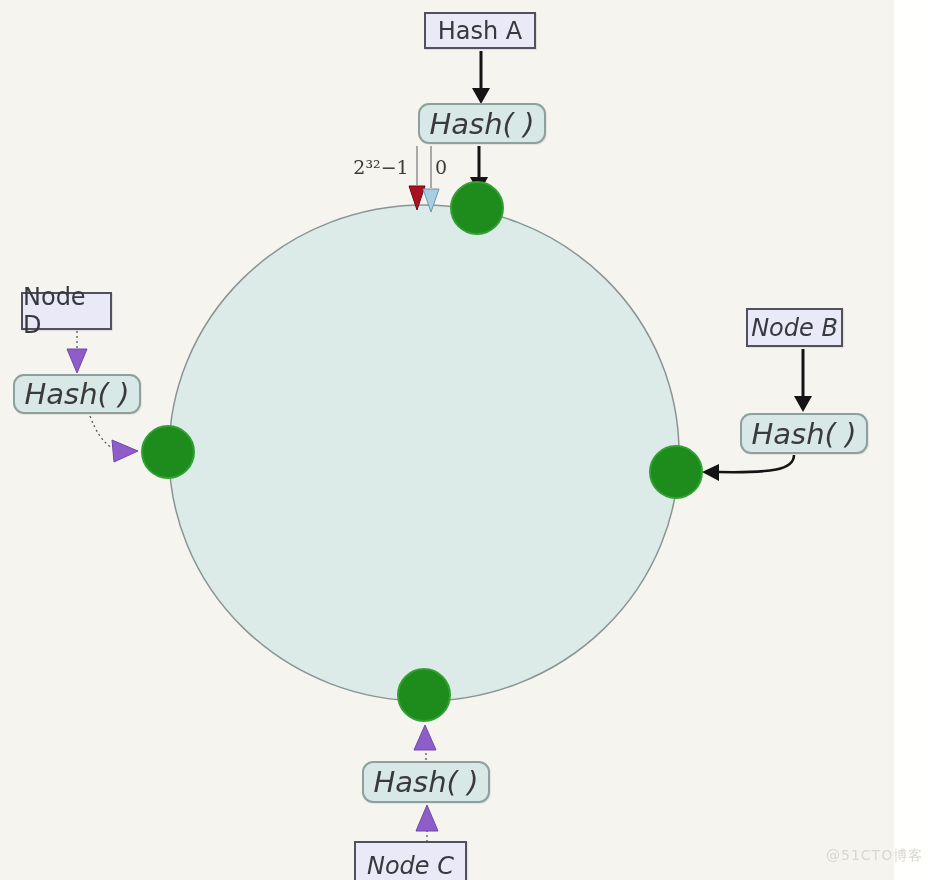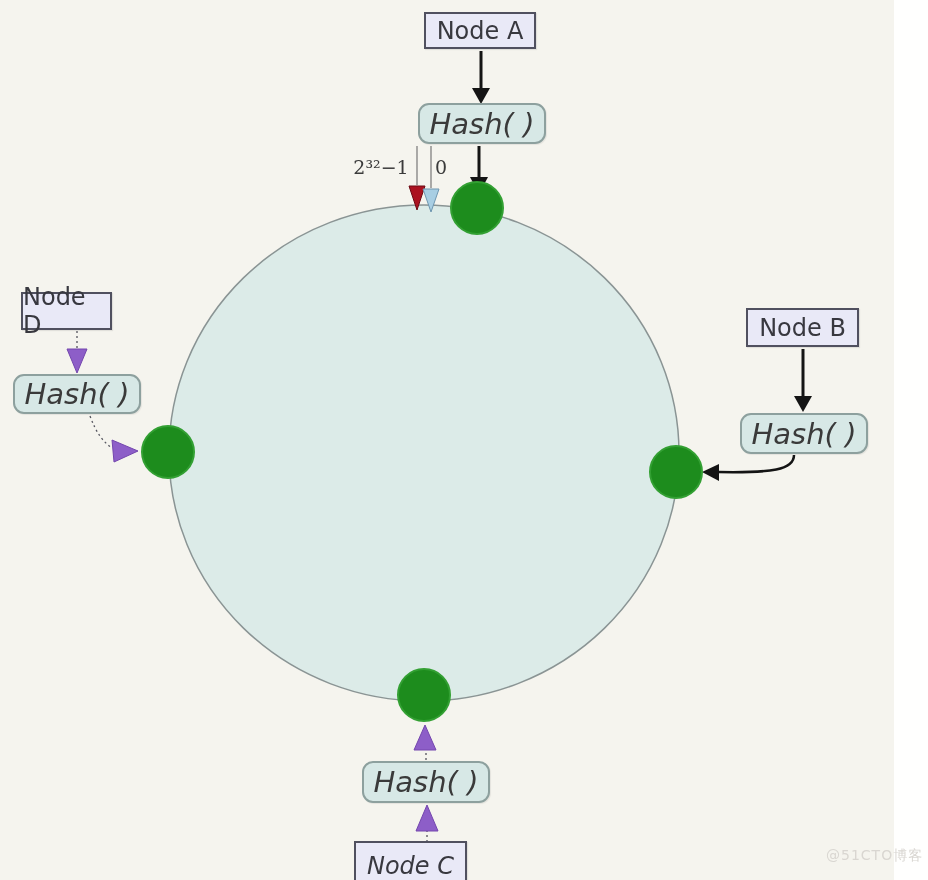--- a/index.html
+++ b/index.html
@@ -92,21 +92,21 @@
     left: 814px; top: 847px;
     color: var(--watermark);
     font-size: 14px;
     letter-spacing: 1px;
     margin-left: 12px;
   }
 
   
   #node-a { left: 424px; top: 12px;  width: 112px; height: 37px; }
   #hash-a { left: 418px; top: 103px; width: 128px; height: 41px; }
-  #node-b { left: 746px; top: 308px; width: 113px; height: 39px; }
+  #node-b { left: 746px; top: 308px; width: 97px; height: 39px; font-style: italic; }
   #hash-b { left: 740px; top: 413px; width: 128px; height: 41px; }
   #node-d { left: 21px;  top: 292px; width: 91px; height: 38px; }
   #hash-d { left: 13px;  top: 374px; width: 128px; height: 40px; }
   #hash-c { left: 362px; top: 761px; width: 128px; height: 42px; }
   #node-c { left: 354px; top: 841px; width: 113px; height: 49px; font-style: italic; }
   #label-max { left: 352px; top: 156px; width: 58px; text-align: center; }
   #label-min { left: 435px; top: 156px; }
 </style>
 </head>
 <body>
@@ -143,21 +143,21 @@
     <polygon class="purple-head" points="416,831 438,831 427,805"></polygon>
     <line class="dotted-line" x1="426" y1="760" x2="426" y2="749"></line>
     <polygon class="purple-head" points="414,750 436,750 425,725"></polygon>
 
     <circle class="dot" cx="477" cy="208" r="26"></circle>
     <circle class="dot" cx="676" cy="472" r="26"></circle>
     <circle class="dot" cx="424" cy="695" r="26"></circle>
     <circle class="dot" cx="168" cy="452" r="26"></circle>
   </svg>
 
-  <div class="node-box" id="node-a">Node A</div>
+  <div class="node-box" id="node-a">Hash A</div>
   <div class="hash-box" id="hash-a">Hash( )</div>
 
   <div class="node-box" id="node-b">Node B</div>
   <div class="hash-box" id="hash-b">Hash( )</div>
 
   <div class="node-box" id="node-d">Node D</div>
   <div class="hash-box" id="hash-d">Hash( )</div>
 
   <div class="hash-box" id="hash-c">Hash( )</div>
   <div class="node-box" id="node-c">Node C</div>

